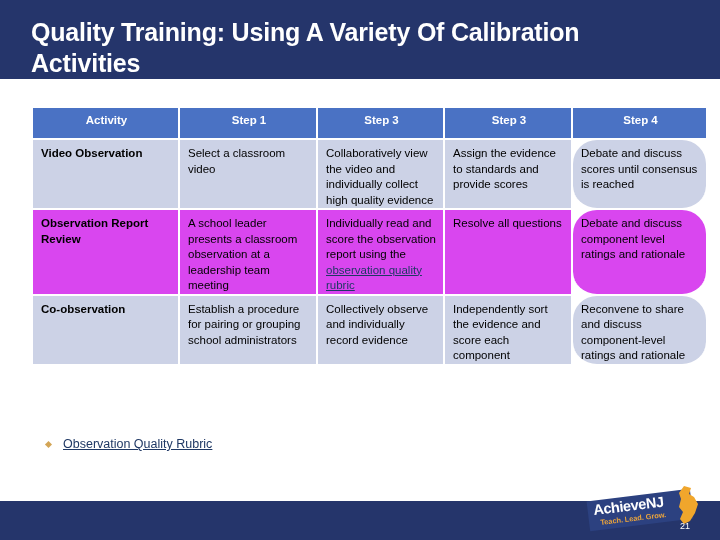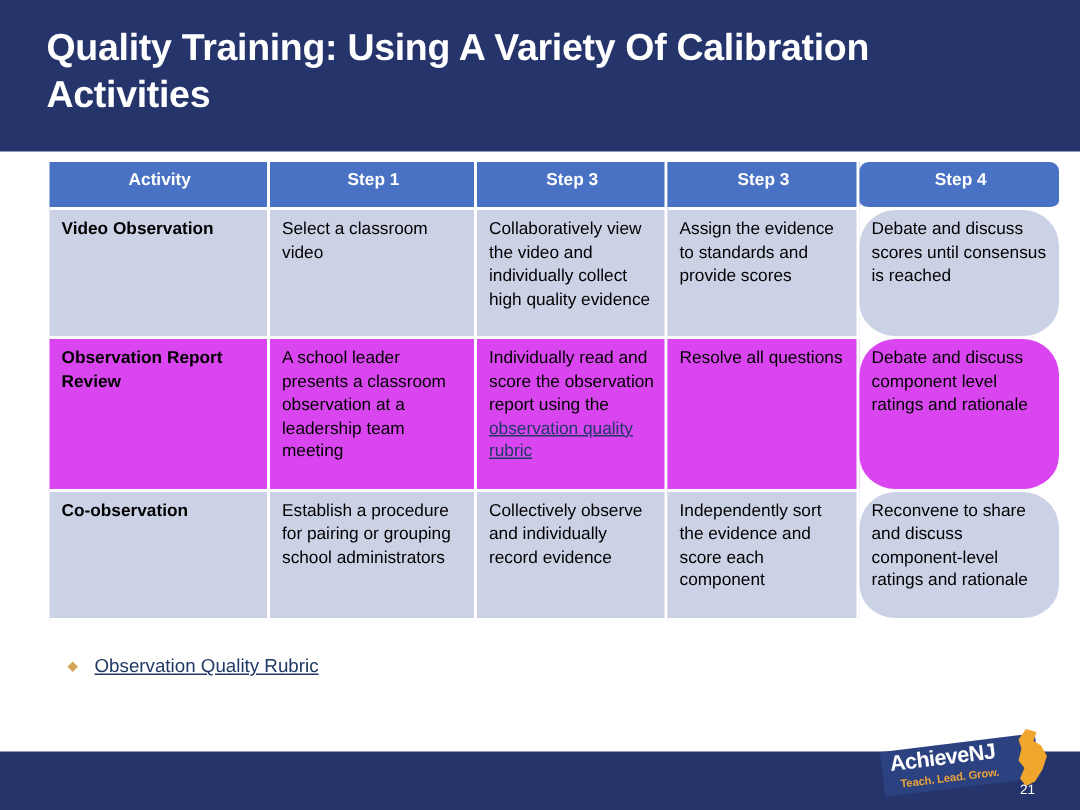--- a/index.html
+++ b/index.html
@@ -14,21 +14,21 @@
     font-family: "Liberation Sans", sans-serif;
     background: #ffffff;
     position: relative;
   }
 
   
   #title-banner {
     position: absolute;
     left: 0; top: 0;
     width: 720px;
-    height: 101px;
+    height: 79px;
     background: #25356b;
   }
   #title-text {
     position: absolute;
     left: 31px;
     top: 17px;
     width: 660px;
     color: #ffffff;
     font-size: 25px;
     font-weight: bold;
@@ -61,29 +61,28 @@
     padding: 6px 6px 6px 8px;
     height: 27px;
     vertical-align: top;
     border-right: 2px solid #ffffff;
     border-bottom: 2px solid #ffffff;
   }
   #activity-table th.last { border-right: none; }
   #activity-table th.lowered {
     vertical-align: bottom;
     padding-bottom: 12px;
-    border-radius: 6px;
   }
 
   #activity-table td {
     font-size: 11.5px;
     line-height: 15.5px;
     color: #000000;
     vertical-align: top;
-    padding: 6px 7px 16px 8px;
+    padding: 6px 7px 0 8px;
     border-right: 2px solid #ffffff;
     border-bottom: 2px solid #ffffff;
   }
   #activity-table td.last { border-right: none; border-radius: 24px; }
   #activity-table tr.shade td { background: #ccd2e6; }
   #activity-table tr.light td { background: #d946ef; }
   #activity-table td.rowhead { font-weight: bold; }
 
   .celllink {
     color: #1f3864;

